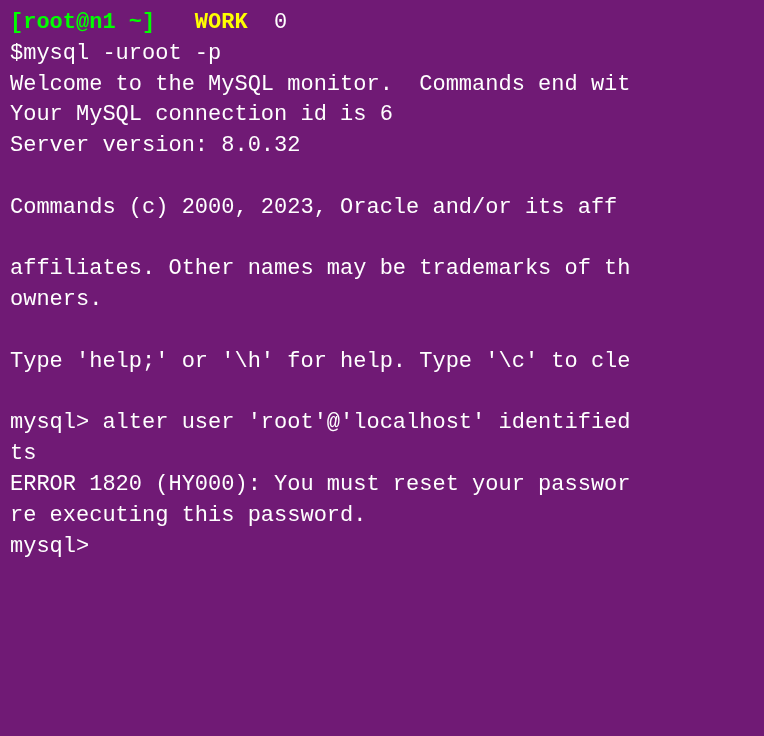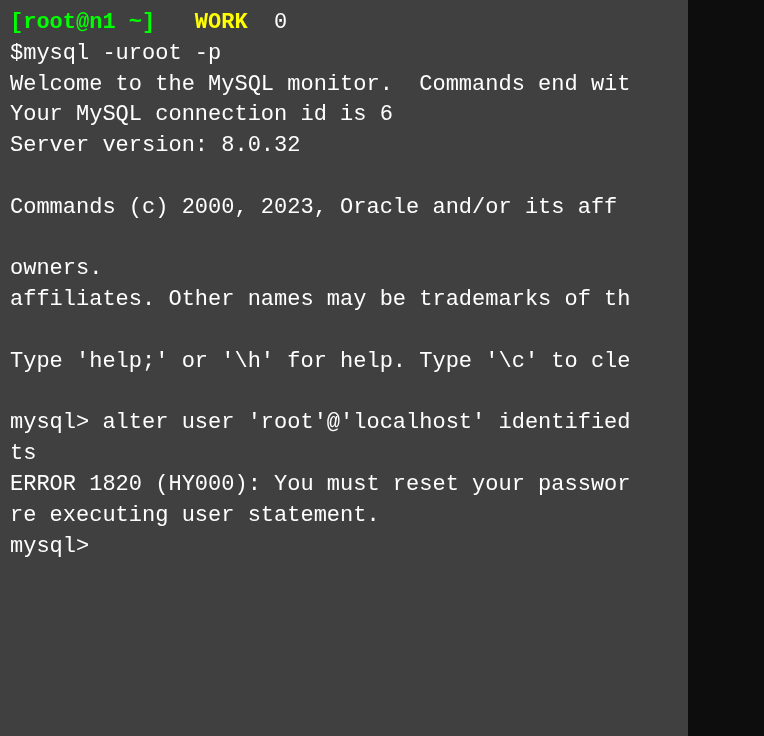--- a/index.html
+++ b/index.html
@@ -11,23 +11,23 @@
       background-color: #0d0d0d;
       font-family: 'Courier New', Courier, monospace;
       font-size: 22px;
       line-height: 1.4;
       color: #ffffff;
       width: 764px;
       min-height: 736px;
       overflow: hidden;
     }
     .terminal {
-      background-color: #404040;
+      background-color: #701a75;
       padding: 8px 10px;
-      width: 688px;
+      width: 764px;
       min-height: 736px;
     }
     .line {
       white-space: pre;
       display: block;
     }
     .yellow-bold { color: #ffff00; font-weight: bold; }
     .prompt-bracket { color: #00ff00; font-weight: bold; }
     .prompt-user { color: #00ff00; font-weight: bold; }
     .prompt-host { color: #00ff00; font-weight: bold; }
@@ -51,35 +51,35 @@
 
   <span class="line white">Server version: 8.0.32</span>
 
   <span class="empty"></span>
 
   <span class="line white">Commands (c) 2000, 2023, Oracle and/or its aff</span>
 
   <span class="empty"></span>
 
 
+  <span class="line white">affiliates. Other names may be trademarks of th</span>
+
   <span class="line white">owners.</span>
-
-  <span class="line white">affiliates. Other names may be trademarks of th</span>
 
   <span class="empty"></span>
 
   <span class="line white">Type 'help;' or '\h' for help. Type '\c' to cle</span>
 
   <span class="empty"></span>
 
   <span class="line white">mysql&gt; alter user 'root'@'localhost' identified</span>
 
 
   <span class="line white">ts</span>
 
 
   <span class="line white">ERROR 1820 (HY000): You must reset your passwor</span>
 
-  <span class="line white">re executing user statement.</span>
+  <span class="line white">re executing this password.</span>
 
   <span class="line white">mysql&gt;</span>
 
 </div>
 
 </body></html>

